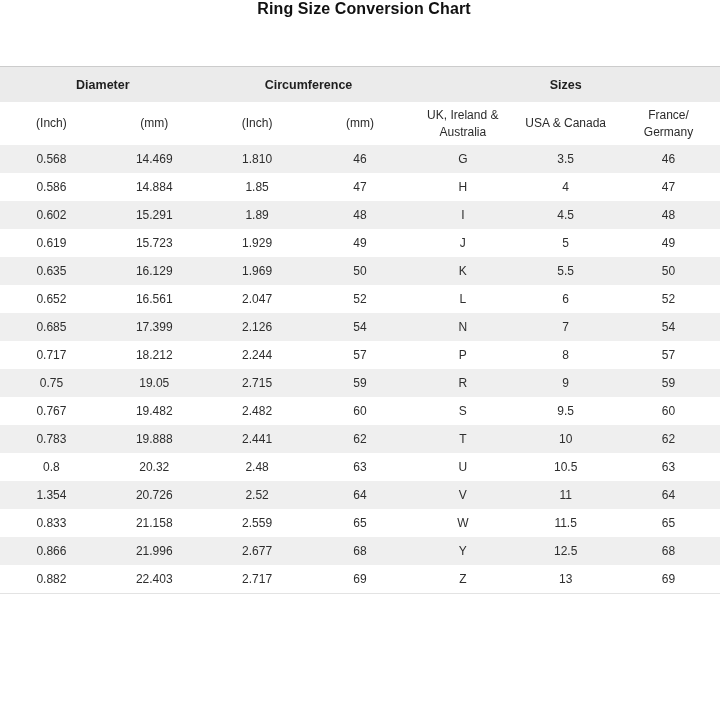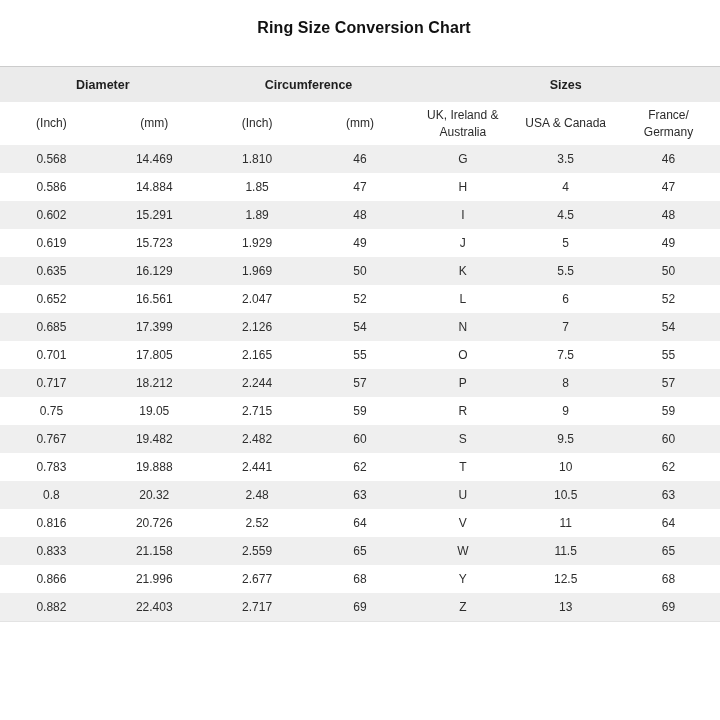--- a/index.html
+++ b/index.html
@@ -10,21 +10,21 @@
   body {
     width: 720px;
     height: 720px;
     font-family: "Liberation Sans", sans-serif;
     color: #2b2b2b;
     overflow: hidden;
   }
   .title {
     box-sizing: border-box;
     height: 66px;
-    padding-top: 19px;
+    padding-top: 0;
     text-align: center;
     font-size: 16px;
     font-weight: bold;
     color: #111111;
     letter-spacing: 0.1px;
     margin-left: 8px;
   }
   table.conversion {
     width: 720px;
     border-collapse: collapse;
@@ -154,29 +154,20 @@
       <tr>
         <td>0.685</td>
         <td>17.399</td>
         <td>2.126</td>
         <td>54</td>
         <td>N</td>
         <td>7</td>
         <td>54</td>
       </tr>
       <tr>
-        <td>0.701</td>
-        <td>17.805</td>
-        <td>2.165</td>
-        <td>55</td>
-        <td>O</td>
-        <td>7.5</td>
-        <td>55</td>
-      </tr>
-      <tr>
         <td>0.717</td>
         <td>18.212</td>
         <td>2.244</td>
         <td>57</td>
         <td>P</td>
         <td>8</td>
         <td>57</td>
       </tr>
       <tr>
         <td>0.75</td>
@@ -208,21 +199,21 @@
       <tr>
         <td>0.8</td>
         <td>20.32</td>
         <td>2.48</td>
         <td>63</td>
         <td>U</td>
         <td>10.5</td>
         <td>63</td>
       </tr>
       <tr>
-        <td>0.816</td>
+        <td>1.354</td>
         <td>20.726</td>
         <td>2.52</td>
         <td>64</td>
         <td>V</td>
         <td>11</td>
         <td>64</td>
       </tr>
       <tr>
         <td>0.833</td>
         <td>21.158</td>

